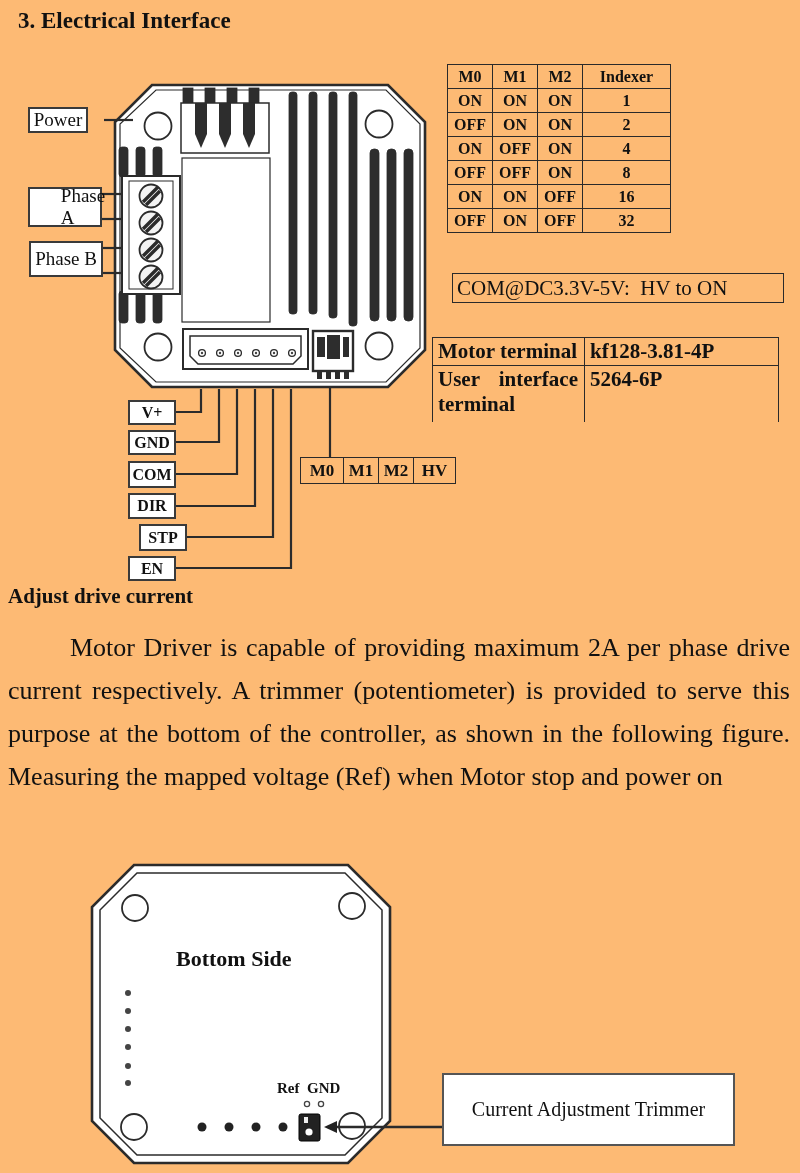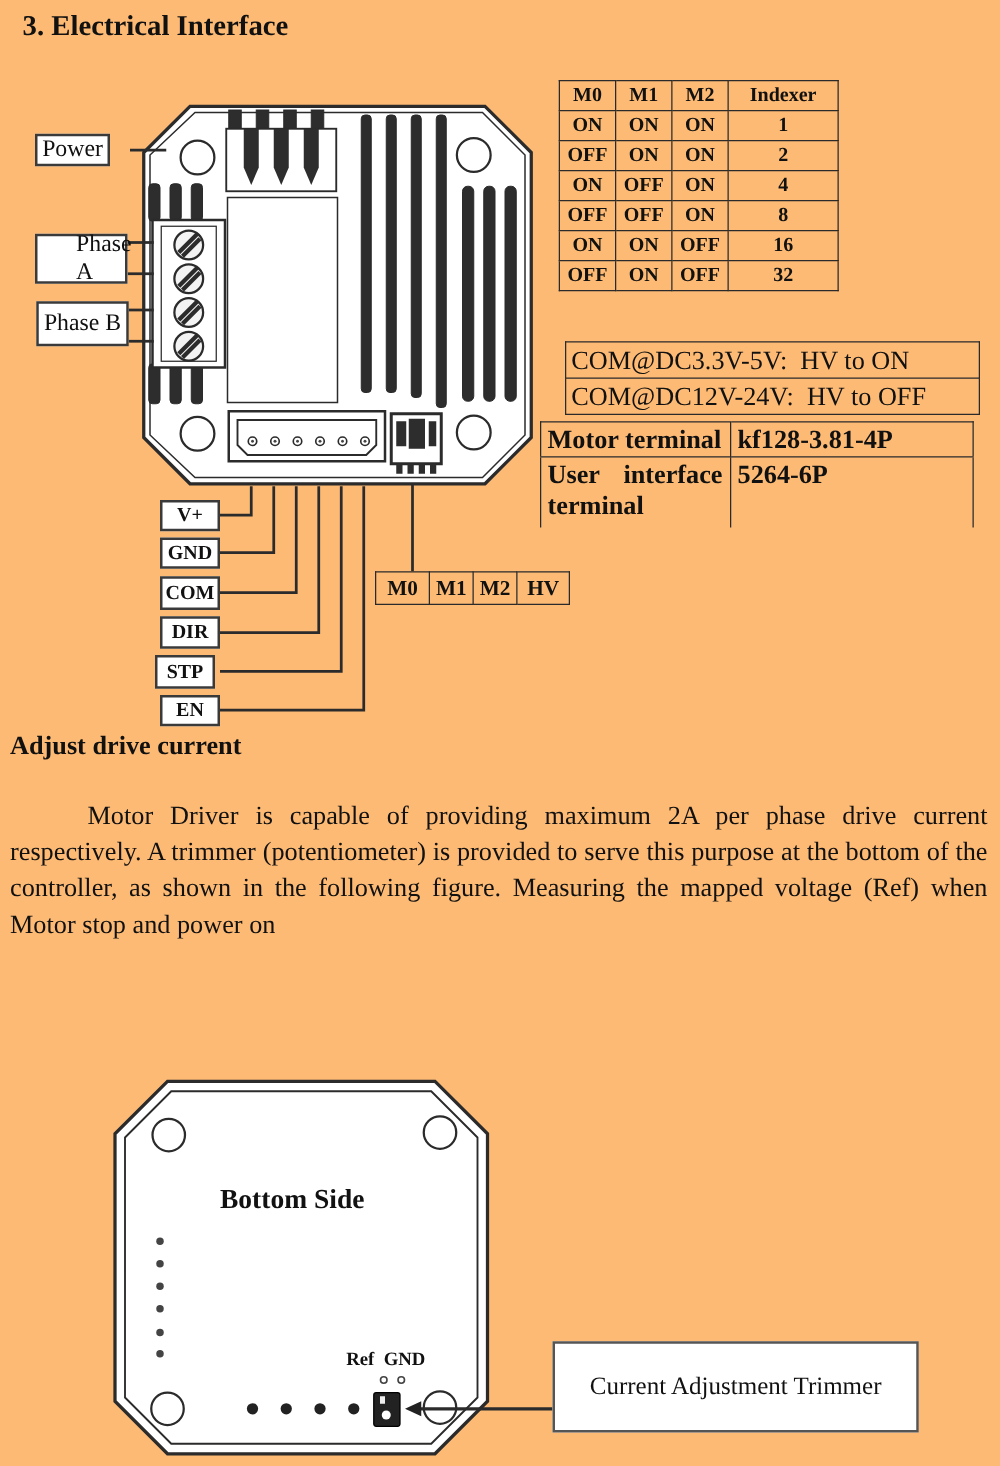--- a/index.html
+++ b/index.html
@@ -38,21 +38,21 @@
   .term-table tr.r1 td{height:56px;margin-left:36px;}
 
   
   .mode-table{left:300px;top:457px;}
   .mode-table td{border:1.6px solid #2a2a2a;text-align:center;font-size:17px;font-weight:bold;
                  height:26px;box-sizing:border-box;}
   .mode-table td.m0{width:43px;} .mode-table td.m1{width:35px;}
   .mode-table td.m2{width:35px;} .mode-table td.m3{width:42px;}
 
   .adjust-heading{left:8px;top:584px;font-size:21px;font-weight:bold;}
-  .body-par{left:8px;top:617px;width:782px;font-size:21px;line-height:29px;text-align:justify;
+  .body-par{left:8px;top:600px;width:782px;font-size:26px;line-height:43px;text-align:justify;
             text-indent:62px;}
   .mapped-line{left:64px;top:820px;font-size:21px;font-weight:bold;}
 
   .bottom-side-title{left:176px;top:946px;font-size:22px;font-weight:bold;}
   .refgnd{left:277px;top:1080px;font-size:15px;font-weight:bold;}
   .callout-box{left:442px;top:1073px;width:293px;height:73px;border:2px solid #555;background:#fff;
                display:flex;align-items:center;justify-content:center;font-size:20px;box-sizing:border-box;}
 
   svg{display:block;}
 </style>
@@ -230,21 +230,21 @@
   <div class="abs section-title">3. Electrical Interface</div>
 
   <div class="abs lblbox" style="left:28px;top:107px;width:60px;height:26px;">Power</div>
   <div class="abs lblbox" style="left:28px;top:187px;width:74px;height:40px;padding-left:36px;">Phase A</div>
   <div class="abs lblbox" style="left:29px;top:241px;width:74px;height:36px;">Phase B</div>
 
   <div class="abs pinbox" style="left:128px;top:400px;height:25px;">V+</div>
   <div class="abs pinbox" style="left:128px;top:430px;height:25px;">GND</div>
   <div class="abs pinbox" style="left:128px;top:461px;height:27px;">COM</div>
   <div class="abs pinbox" style="left:128px;top:493px;height:26px;">DIR</div>
-  <div class="abs pinbox" style="left:124px;top:524px;height:27px;">STP</div>
+  <div class="abs pinbox" style="left:139px;top:524px;height:27px;">STP</div>
   <div class="abs pinbox" style="left:128px;top:556px;height:25px;">EN</div>
 
   <table class="abs mode-table">
     <tbody>
         <tr>
       <td class="m0">M0</td>
       <td class="m1">M1</td>
       <td class="m2">M2</td>
       <td class="m3">HV</td>
     </tr>
@@ -296,23 +296,20 @@
       <td>32</td>
     </tr>
   </tbody>
     </table>
 
   <table class="abs com-table">
     <tbody>
         <tr>
       <td class="prewrap">COM@DC3.3V-5V:  HV to ON</td>
     </tr>
-    <tr>
-      <td class="prewrap">COM@DC12V-24V:  HV to OFF</td>
-    </tr>
   </tbody>
     </table>
 
   <table class="abs term-table">
     <tbody>
         <tr class="r0">
       <td class="tname">Motor terminal</td>
       <td class="tval">kf128-3.81-4P</td>
     </tr>
     <tr class="r1">

